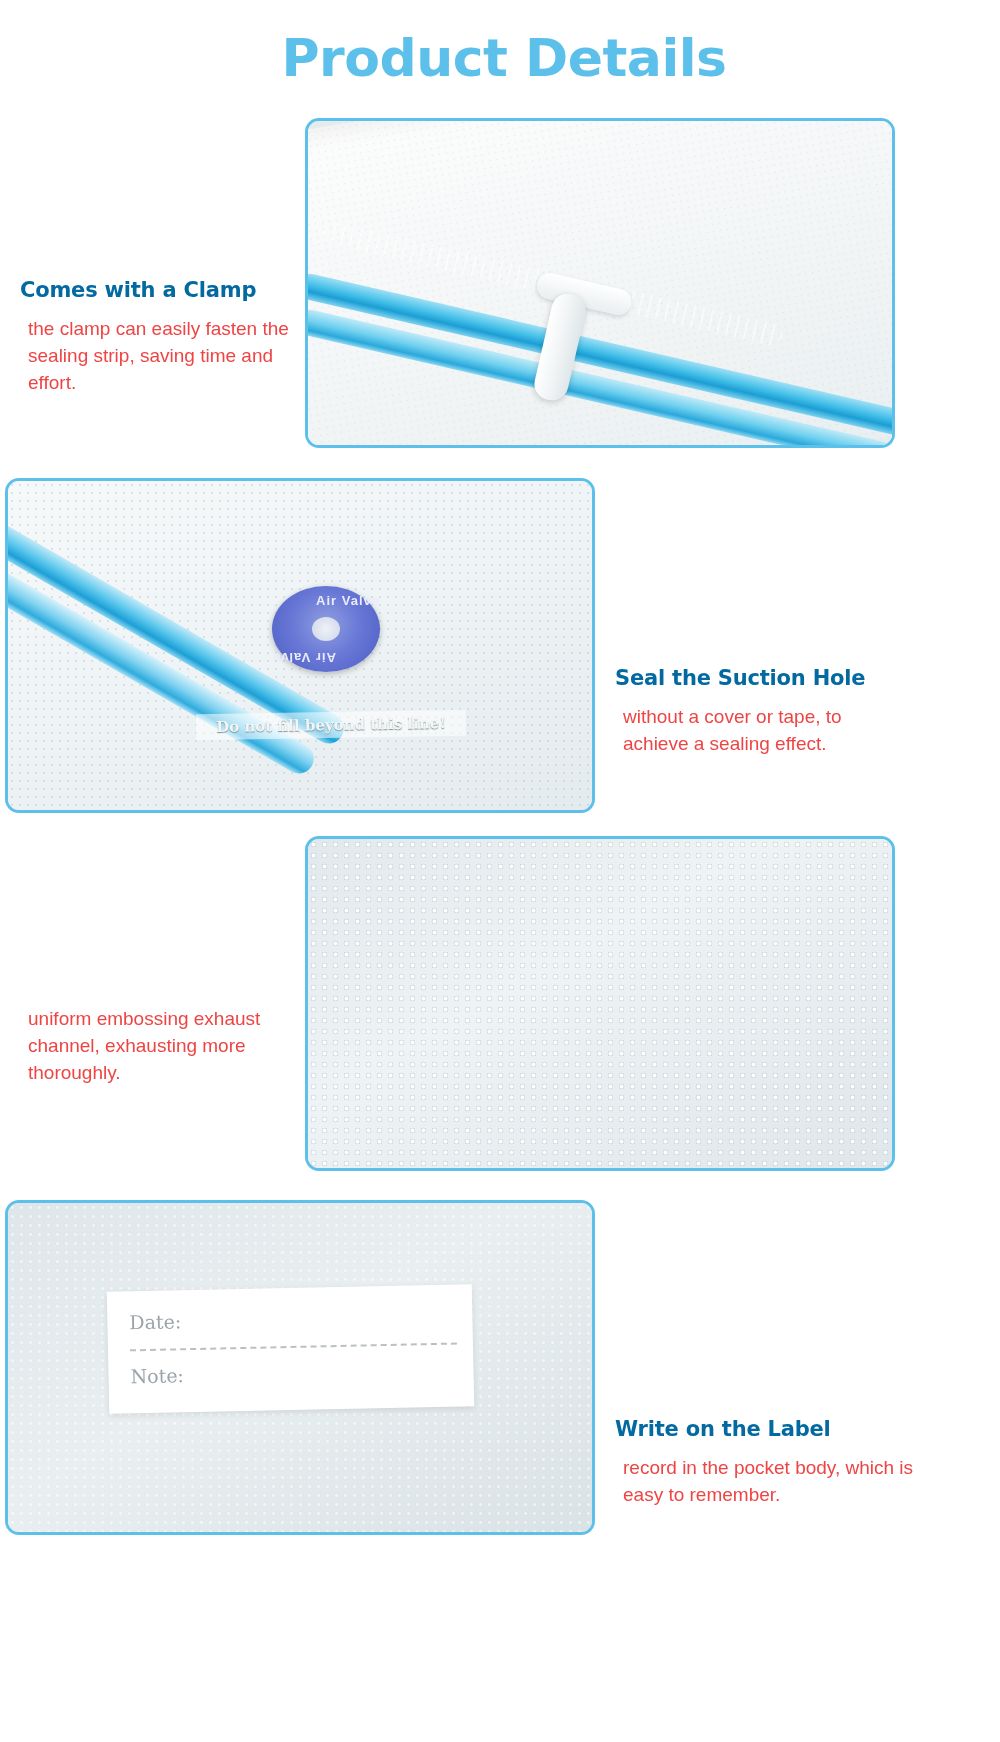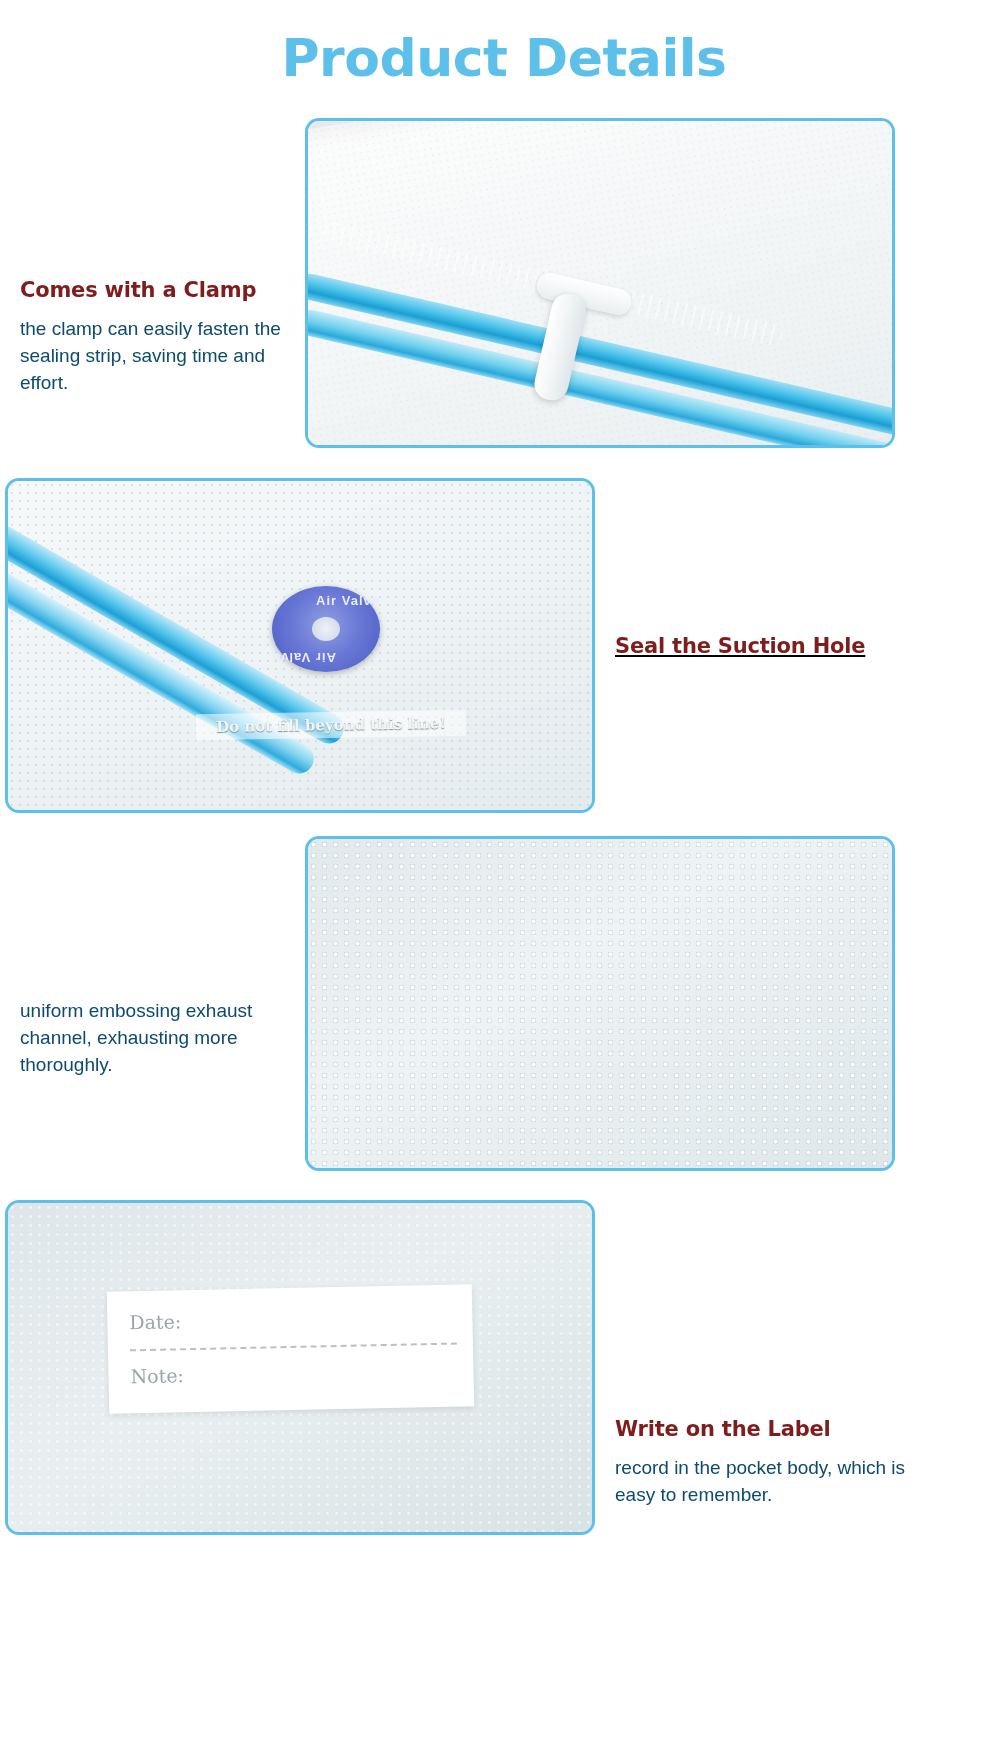--- a/index.html
+++ b/index.html
@@ -37,29 +37,29 @@
     border: 3px solid #5cc0ea;
     border-radius: 14px;
     overflow: hidden;
     background: #e9eef0;
   }
   .caption { position: absolute; }
   .caption h3 {
     margin: 0 0 14px 0;
     font-size: 21px;
     font-weight: bold;
-    color: #7f1d1d;
+    color: #0369a1;
     font-family: "DejaVu Sans", sans-serif;
     letter-spacing: -0.2px;
   }
   .caption p {
-    margin: 0;
+    margin: 8px;
     font-size: 19px;
     line-height: 1.42;
-    color: #0c4a6e;
+    color: #ef4444;
     font-family: "Liberation Sans", sans-serif;
   }
 
   
   #panel-clamp { left: 305px; top: 118px; width: 590px; height: 330px; }
   .p1-bg {
     position: absolute; inset: 0;
     background:
       radial-gradient(circle at 70% 80%, #ffffff 0%, #f4f7f8 45%, #e3ebee 100%);
   }
@@ -191,21 +191,21 @@
     transform: rotate(-1deg);
   }
   .fill-line span {
     font-family: "DejaVu Serif", serif;
     font-weight: bold;
     font-size: 15px;
     color: #f3f6f7;
     text-shadow: 0 1px 1px rgba(120,135,140,.9);
     white-space: nowrap;
   }
-  #caption-valve { left: 615px; top: 634px; width: 300px; text-decoration: underline; }
+  #caption-valve { left: 615px; top: 666px; width: 300px; }
 
   
   #panel-film { left: 305px; top: 836px; width: 590px; height: 335px; }
   .p3-bg {
     position: absolute; inset: 0;
     background: linear-gradient(150deg,#e2e9ec 0%, #eef3f5 40%, #dfe7ea 100%);
   }
   .p3-dots {
     position: absolute; inset: 0;
     background-image:
@@ -287,20 +287,21 @@
     <div class="valve-text bottom">Air Valve</div>
     <div class="valve-hole"></div>
   </div>
 
   <div class="fill-line">
     <span>Do not fill beyond this line!</span>
   </div>
 
   <div class="caption" id="caption-valve">
     <h3>Seal the Suction Hole</h3>
+    <p>without a cover or tape, to achieve a sealing effect.</p>
   </div>
 
   <div class="panel" id="panel-film">
     <div class="p3-bg"></div>
     <div class="p3-dots"></div>
   </div>
 
   <div class="caption" id="caption-film">
     <p>uniform embossing exhaust channel, exhausting more thoroughly.</p>
   </div>

